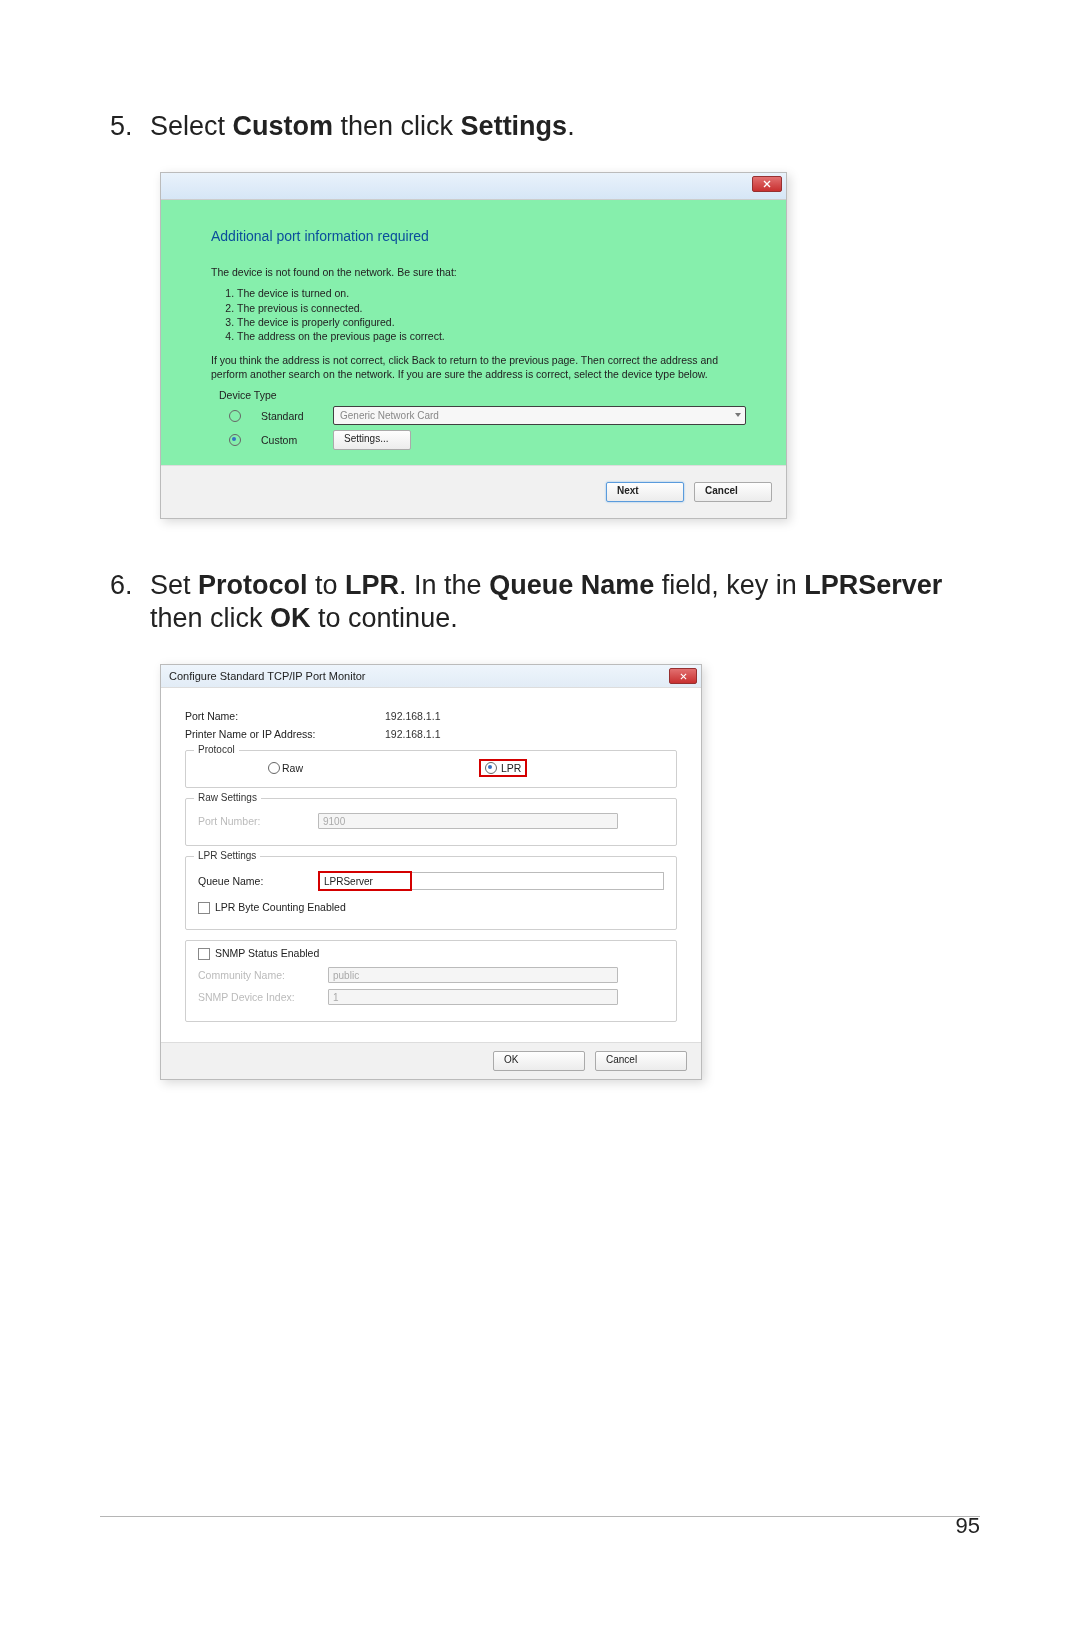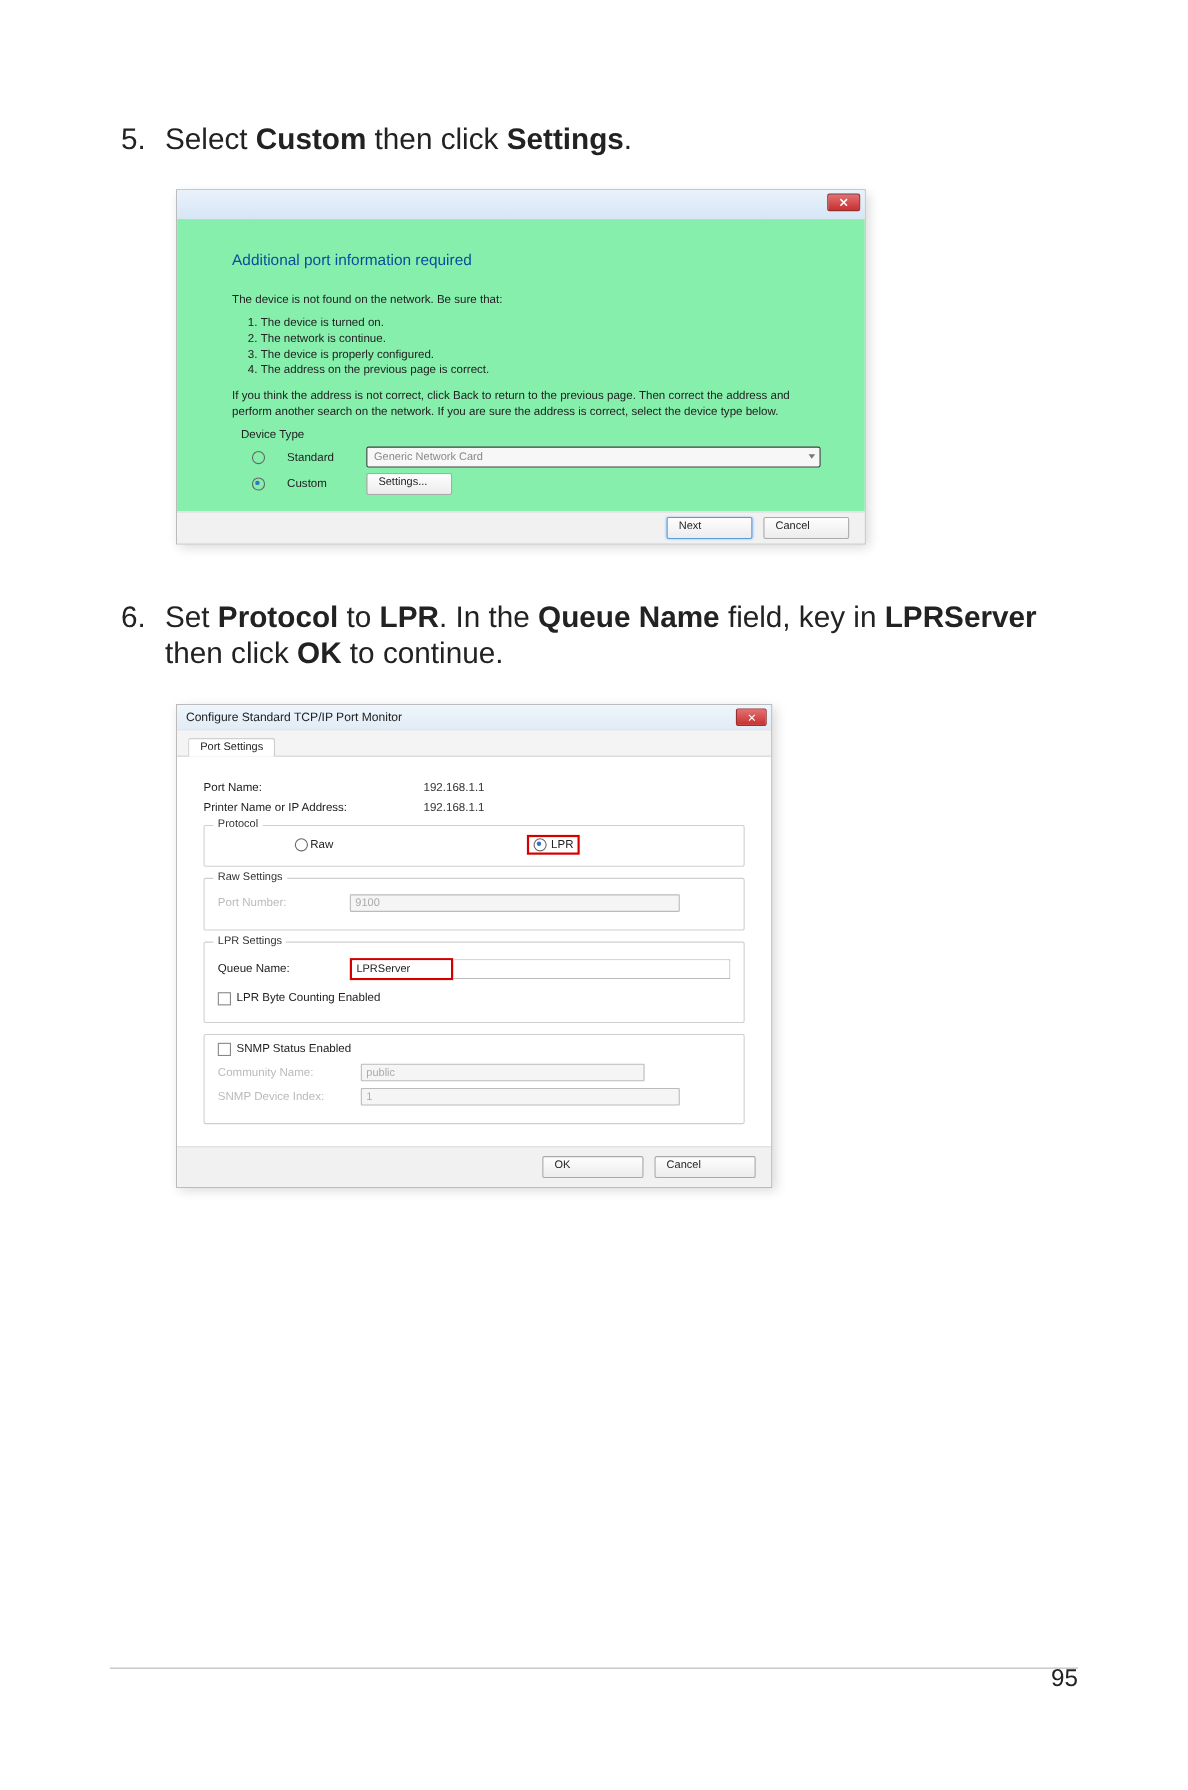--- a/index.html
+++ b/index.html
@@ -118,21 +118,21 @@
     border-top:4px solid #777;
   }
   .wbtn {
     height:18px;min-width:56px;padding:0 10px;
     background:linear-gradient(#fefefe,#ececec);
     border:1px solid #aaa;border-radius:2px;font-size:10px;
     line-height:16px;display:inline-block;
   }
   .w1-footer {
     background:#f1f1f1;border-top:1px solid #ddd;
-    padding:4px 14px;display:flex;justify-content:flex-end;gap:10px;
+    padding:16px 14px;display:flex;justify-content:flex-end;gap:10px;font-weight:bold;
   }
   
   .win2 { width: 540px; margin-top:4px; }
   .w2-title {
     height:22px;background:linear-gradient(#eef5fc,#e2ecf6);
     border-bottom:1px solid #ddd;position:relative;
     padding:0 8px;line-height:22px;font-size:11px;color:#222;
   }
   .w2-closebtn {
     position:absolute;right:4px;top:3px;
@@ -211,21 +211,21 @@
         <svg viewBox="0 0 8 8">
             <path d="M1 1 L7 7 M7 1 L1 7" stroke="#fff" stroke-width="1.4"></path>
           </svg>
       </div>
     </div>
     <div class="w1-body">
       <div class="w1-title">Additional port information required</div>
       <div class="small">The device is not found on the network.  Be sure that:</div>
       <ol>
         <li>The device is turned on.</li>
-        <li>The network is continue.</li>
+        <li>The previous is connected.</li>
         <li>The device is properly configured.</li>
         <li>The address on the previous page is correct.</li>
       </ol>
       <div class="para">If you think the address is not correct, click Back to return to the previous page. Then correct the address and perform another search on the network. If you are sure the address is correct, select the device type below.</div>
       <div class="small" style="margin-left:8px;">Device Type</div>
       <div class="dev-row">
         <span class="radio"></span>
         <span style="width:52px;">Standard</span>
         <span class="combo">Generic Network Card</span>
       </div>
@@ -249,23 +249,20 @@
   </p>
 
   <div class="win win2">
     <div class="w2-title">
       <span>Configure Standard TCP/IP Port Monitor</span>
       <div class="w2-closebtn">
         <svg viewBox="0 0 8 8">
             <path d="M1 1 L7 7 M7 1 L1 7" stroke="#fff" stroke-width="1.3"></path>
           </svg>
       </div>
-    </div>
-    <div class="w2-tab">
-      <span class="tab">Port Settings</span>
     </div>
     <div class="w2-body">
       <div class="formrow">
         <span class="lbl">Port Name:</span>
         <span class="val">192.168.1.1</span>
       </div>
       <div class="formrow">
         <span class="lbl">Printer Name or IP Address:</span>
         <span class="val">192.168.1.1</span>
       </div>
@@ -305,21 +302,21 @@
           <span>LPR Byte Counting Enabled</span>
         </div>
       </div>
       <div class="fieldset">
         <div class="formrow" style="margin-top:-2px;margin-bottom:8px;">
           <span class="chk"></span>
           <span>SNMP Status Enabled</span>
         </div>
         <div class="formrow">
           <span class="lbl dim" style="width:130px;">Community Name:</span>
-          <input class="tinput dis" style="width: 258px;" disabled="" value="public">
+          <input class="tinput dis" style="width: 290px;" disabled="" value="public">
         </div>
         <div class="formrow">
           <span class="lbl dim" style="width:130px;">SNMP Device Index:</span>
           <input class="tinput dis" style="width: 290px;" disabled="" value="1">
         </div>
       </div>
     </div>
     <div class="w2-footer">
       <span class="wbtn" style="min-width:70px;">OK</span>
       <span class="wbtn" style="min-width:70px;">Cancel</span>

